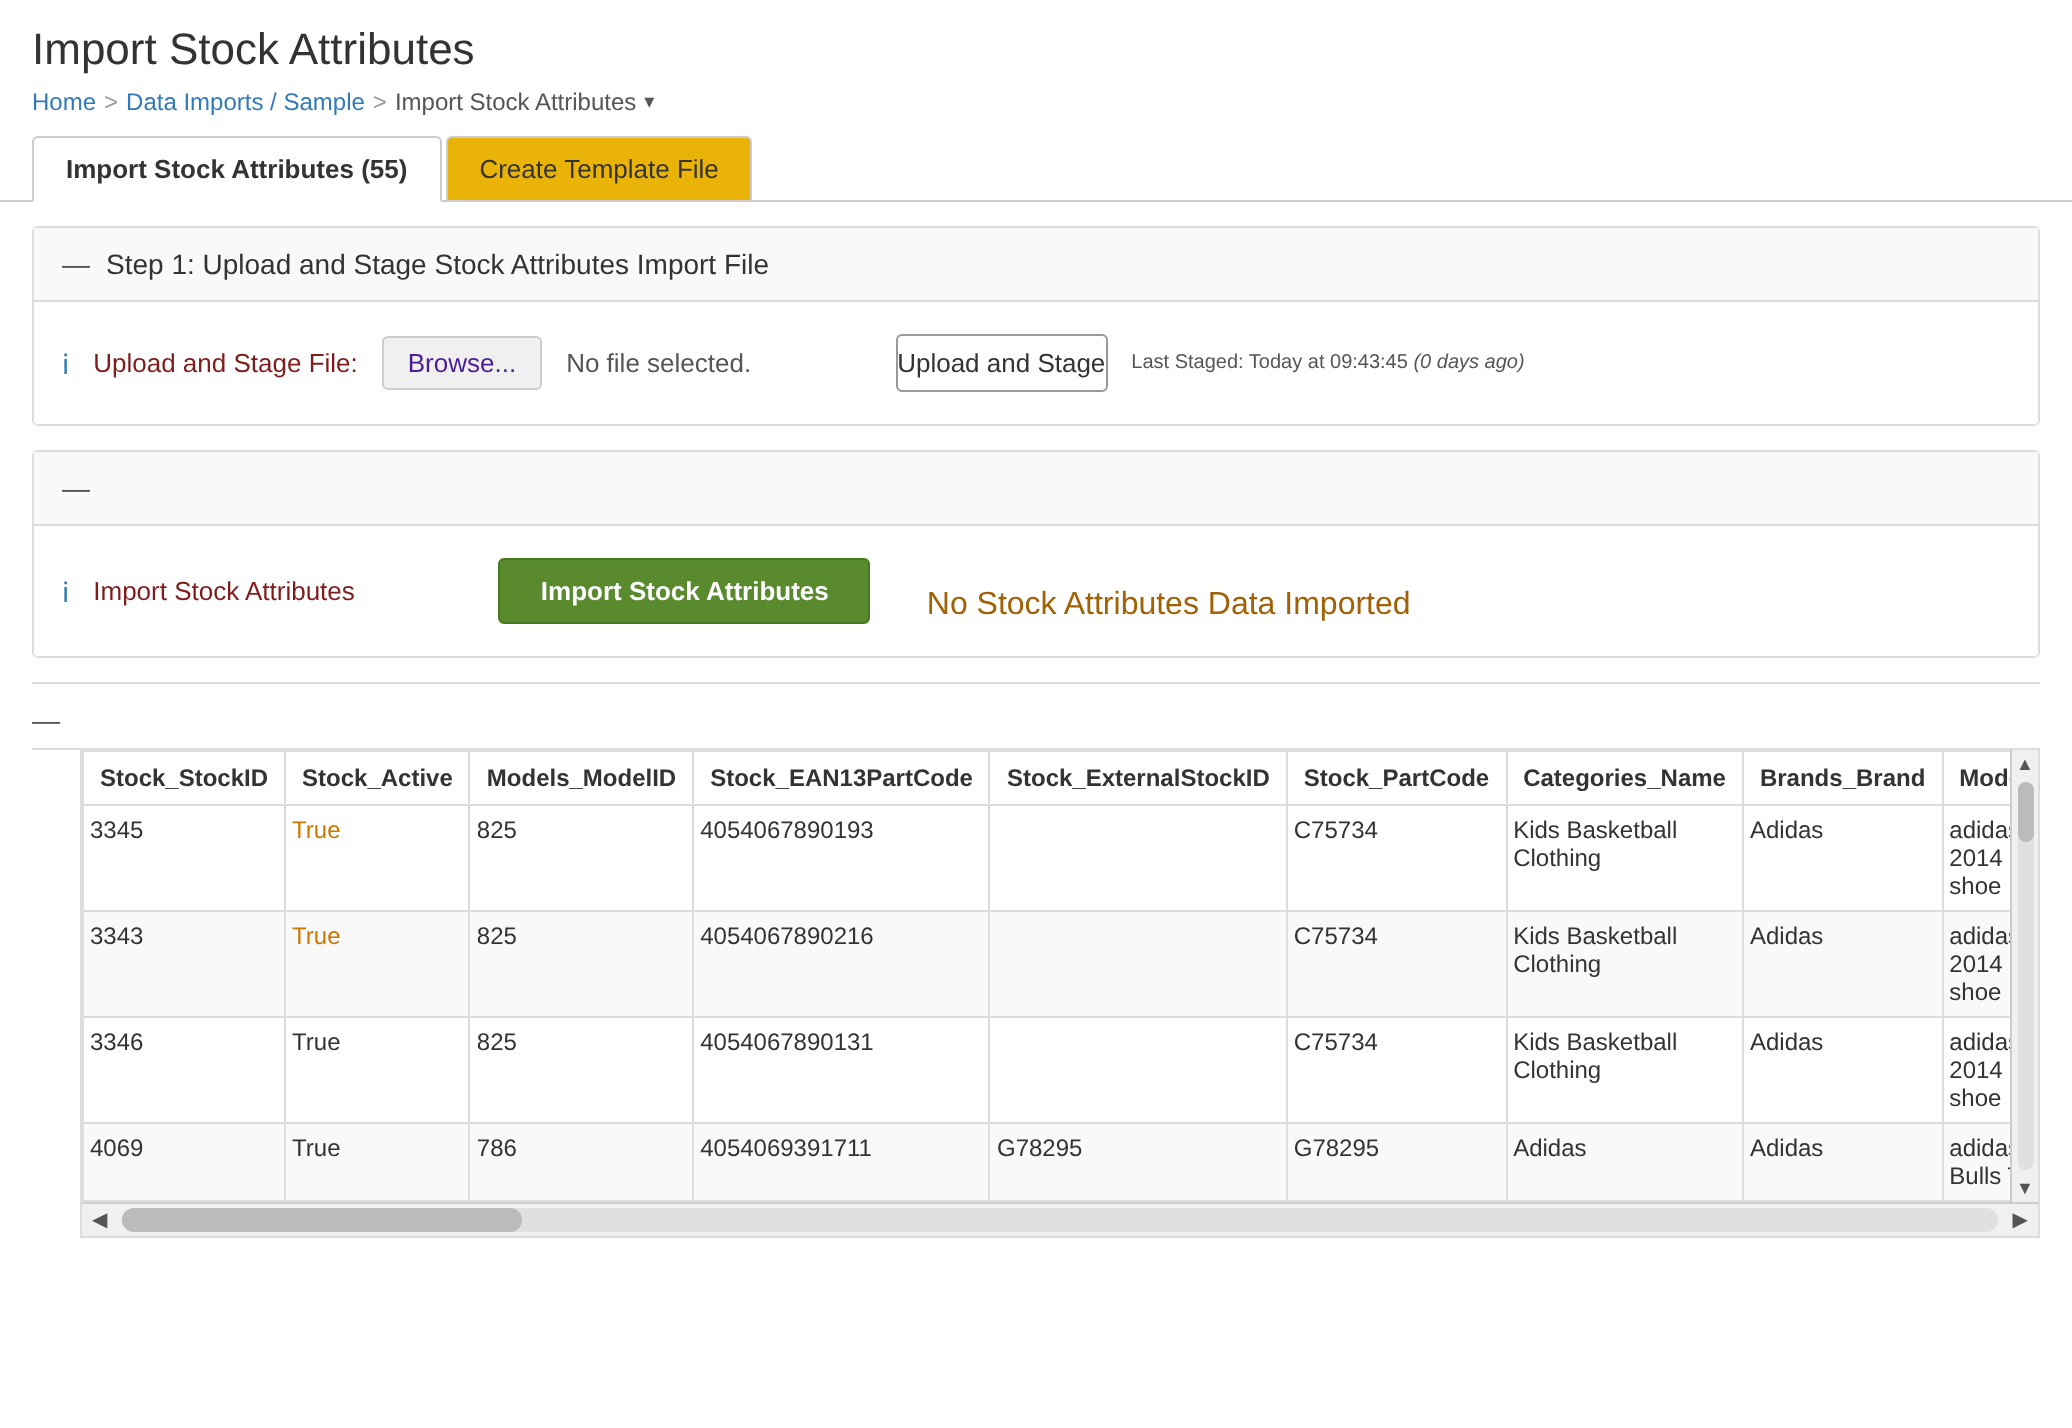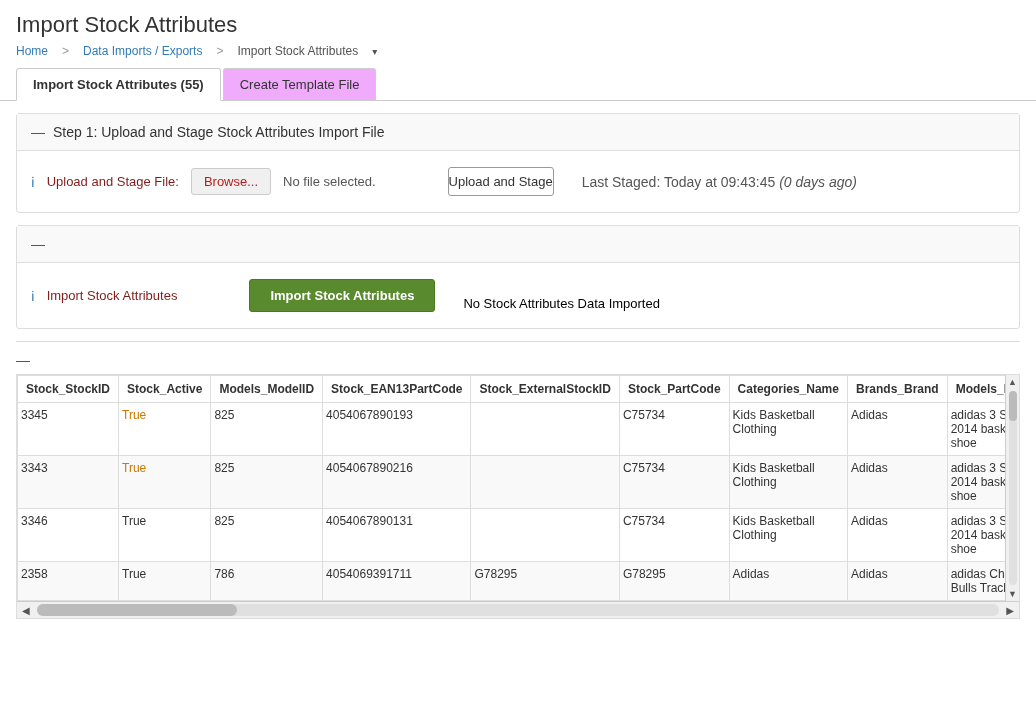--- a/index.html
+++ b/index.html
@@ -1,61 +1,61 @@
 <!DOCTYPE html>
 <html><head>
   <meta charset="utf-8">
   <style>
     * { box-sizing: border-box; margin: 0; padding: 0; }
     body { font-family: Arial, sans-serif; font-size: 13px; color: #333; background: #fff; width: 1036px; }
 
     .page-title { font-size: 22px; font-weight: normal; padding: 12px 16px 6px; color: #333; }
 
-    .breadcrumb { font-size: 12px; padding: 0 16px 10px; color: #555; display: flex; align-items: center; gap: 14px; }
+    .breadcrumb { font-size: 12px; padding: 0 16px 10px; color: #555; display: flex; align-items: center; gap: 4px; }
     .breadcrumb a { color: #337ab7; text-decoration: none; }
     .breadcrumb .sep { color: #999; }
     .breadcrumb .dropdown-icon { font-size: 10px; color: #555; cursor: pointer; }
 
     .tabs-bar { display: flex; border-bottom: 1px solid #ccc; padding: 0 16px; margin-bottom: 0; }
-    .tab { padding: 8px 16px; border: 1px solid #ccc; border-bottom: none; margin-right: 2px; cursor: pointer; background: #f0abfc; font-size: 13px; color: #333; border-radius: 3px 3px 0 0; }
+    .tab { padding: 8px 16px; border: 1px solid #ccc; border-bottom: none; margin-right: 2px; cursor: pointer; background: #eab308; font-size: 13px; color: #333; border-radius: 3px 3px 0 0; }
     .tab.active { background: #fff; border-bottom: 1px solid #fff; margin-bottom: -1px; font-weight: bold; }
 
     .section { border: 1px solid #ddd; margin: 12px 16px; border-radius: 3px; }
     .section-header { display: flex; align-items: center; gap: 8px; padding: 10px 14px; background: #f9f9f9; border-bottom: 1px solid #ddd; font-size: 14px; font-weight: normal; cursor: pointer; }
     .collapse-icon { font-size: 14px; color: #555; cursor: pointer; }
     .section-body { padding: 16px 14px; }
 
     .field-row { display: flex; align-items: center; gap: 12px; flex-wrap: wrap; }
     .info-icon { color: #337ab7; font-size: 14px; cursor: help; }
     .field-label { font-size: 13px; color: #7f1d1d; white-space: nowrap; }
 
     .browse-btn {
       padding: 5px 12px; background: #f0f0f0; border: 1px solid #ccc; border-radius: 3px;
-      cursor: pointer; font-size: 13px; color: #b91c1c;
+      cursor: pointer; font-size: 13px; color: #4c1d95;
     }
     .no-file { font-size: 13px; color: #555; }
 
     .upload-btn {
       padding: 6px 0; background: #fff; border: 1px solid #999; border-radius: 3px;
       cursor: pointer; font-size: 13px; color: #333; margin-left: 60px;
     }
 
-    .last-staged { font-size: 14px; color: #555; margin-left: 16px; }
+    .last-staged { font-size: 10px; color: #555; }
     .last-staged em { color: #555; font-style: italic; }
 
     .import-btn {
       padding: 8px 20px; background: #5a8a2e; border: 1px solid #4a7a1e; border-radius: 3px;
       cursor: pointer; font-size: 13px; color: #fff; font-weight: bold; margin-left: 60px;
     }
-    .no-data-msg { color: #000000; font-size: 13px; margin-left: 16px; margin-top: 15px; }
+    .no-data-msg { color: #a16207; font-size: 16px; margin-left: 16px; margin-top: 15px; }
 
     .sample-section { margin: 12px 16px; }
     .sample-header { display: flex; align-items: center; gap: 8px; padding: 10px 0 6px; font-size: 14px; color: #333; border-top: 1px solid #ddd; border-bottom: 1px solid #ddd; margin-bottom: 0; }
 
-    .table-wrapper { overflow: hidden; position: relative; border: 1px solid #ddd; border-top: none; }
+    .table-wrapper { overflow: hidden; position: relative; border: 1px solid #ddd; border-top: none; margin-left: 24px; }
 
     table { width: 100%; border-collapse: collapse; font-size: 12px; }
     thead tr { background: #f5f5f5; }
     th { border: 1px solid #ddd; padding: 6px 8px; text-align: left; font-weight: bold; white-space: nowrap; font-size: 12px; color: #333; }
     td { border: 1px solid #ddd; padding: 5px 3px; vertical-align: top; }
     tr:nth-child(even) { background: #f9f9f9; }
     tr:nth-child(odd) { background: #fff; }
 
     .scrollbar-area { display: flex; align-items: center; border-top: 1px solid #ccc; padding: 2px; background: #f0f0f0; }
     .scroll-track { flex: 1; height: 12px; background: #e0e0e0; border-radius: 6px; position: relative; margin: 0 4px; }
@@ -68,21 +68,21 @@
     .v-scroll-thumb { width: 8px; height: 30px; background: #bbb; border-radius: 4px; position: absolute; top: 0; }
   </style>
 </head>
 <body>
 
 <h1 class="page-title">Import Stock Attributes</h1>
 
 <div class="breadcrumb">
   <a href="#">Home</a>
   <span class="sep">&gt;</span>
-  <a href="#">Data Imports / Exports</a>
+  <a href="#">Data Imports / Sample</a>
   <span class="sep">&gt;</span>
   <span>Import Stock Attributes</span>
   <span class="dropdown-icon">▾</span>
 </div>
 
 <div class="tabs-bar">
   <div class="tab active">Import Stock Attributes (55)</div>
   <div class="tab">Create Template File</div>
 </div>
 
@@ -172,21 +172,21 @@
     <td>825</td>
     <td>4054067890131</td>
     <td></td>
     <td>C75734</td>
     <td>Kids Basketball Clothing</td>
     <td>Adidas</td>
     <td style="width:100px;">adidas 3 Series 2014 basketball shoe</td>
 
   </tr>
             <tr>
-    <td>2358</td>
+    <td>4069</td>
     <td style="color: #333">True</td>
     <td>786</td>
     <td>4054069391711</td>
     <td>G78295</td>
     <td>G78295</td>
     <td>Adidas</td>
     <td>Adidas</td>
     <td style="width:100px;">adidas Chicago Bulls Track</td>
 
   </tr>

